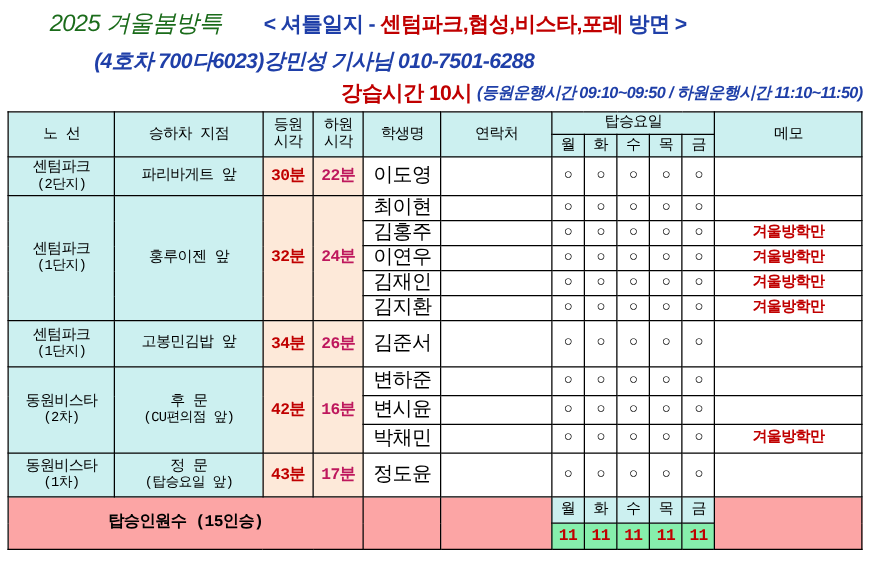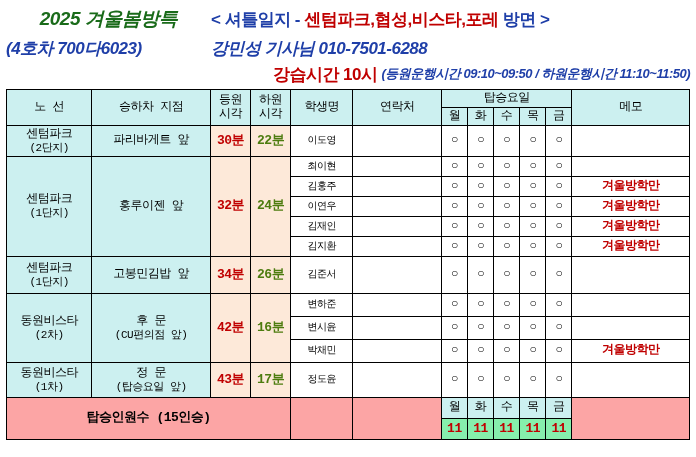--- a/index.html
+++ b/index.html
@@ -35,38 +35,38 @@
   }
   .hdr-row3 {
     height: 24px;
     margin-bottom: 3px;
     justify-content: flex-end;
   }
   .title-left {
     width: 205px;
     text-align: center;
     font-size: 19px;
-    font-weight: bold;
+    font-weight: normal;
     font-style: italic;
     color: #1a6b1a;
     letter-spacing: -0.5px;
   }
   .title-right {
     flex: 1;
     font-size: 17px;
     font-weight: bold;
     color: #1f3fa8;
     letter-spacing: -0.5px;
   }
   .title-right .accent {
     color: #c00000;
   }
   .bus-no {
     width: 205px;
-    text-align: left;
+    text-align: right;
     font-size: 17px;
     font-weight: bold;
     font-style: italic;
     color: #1f3fa8;
     letter-spacing: -0.5px;
   }
   .driver {
     flex: 1;
     text-align: left;
     font-size: 17px;
@@ -125,26 +125,26 @@
     background: #ccf0f0;
     font-size: 12px;
   }
   .time-cell {
     background: #fde9d9;
     color: #c00000;
     font-weight: bold;
     font-size: 13px;
   }
   .time-cell.blue {
-    color: #4d7c0f;
+    color: #be185d;
     margin-left: 40px;
   }
   .name-cell {
     background: #ffffff;
-    font-size: 10px;
+    font-size: 16px;
     margin-top: 30px;
   }
   .contact-cell {
     background: #ffffff;
   }
   .day-cell {
     background: #ffffff;
     font-size: 12px;
   }
   .memo-cell {

